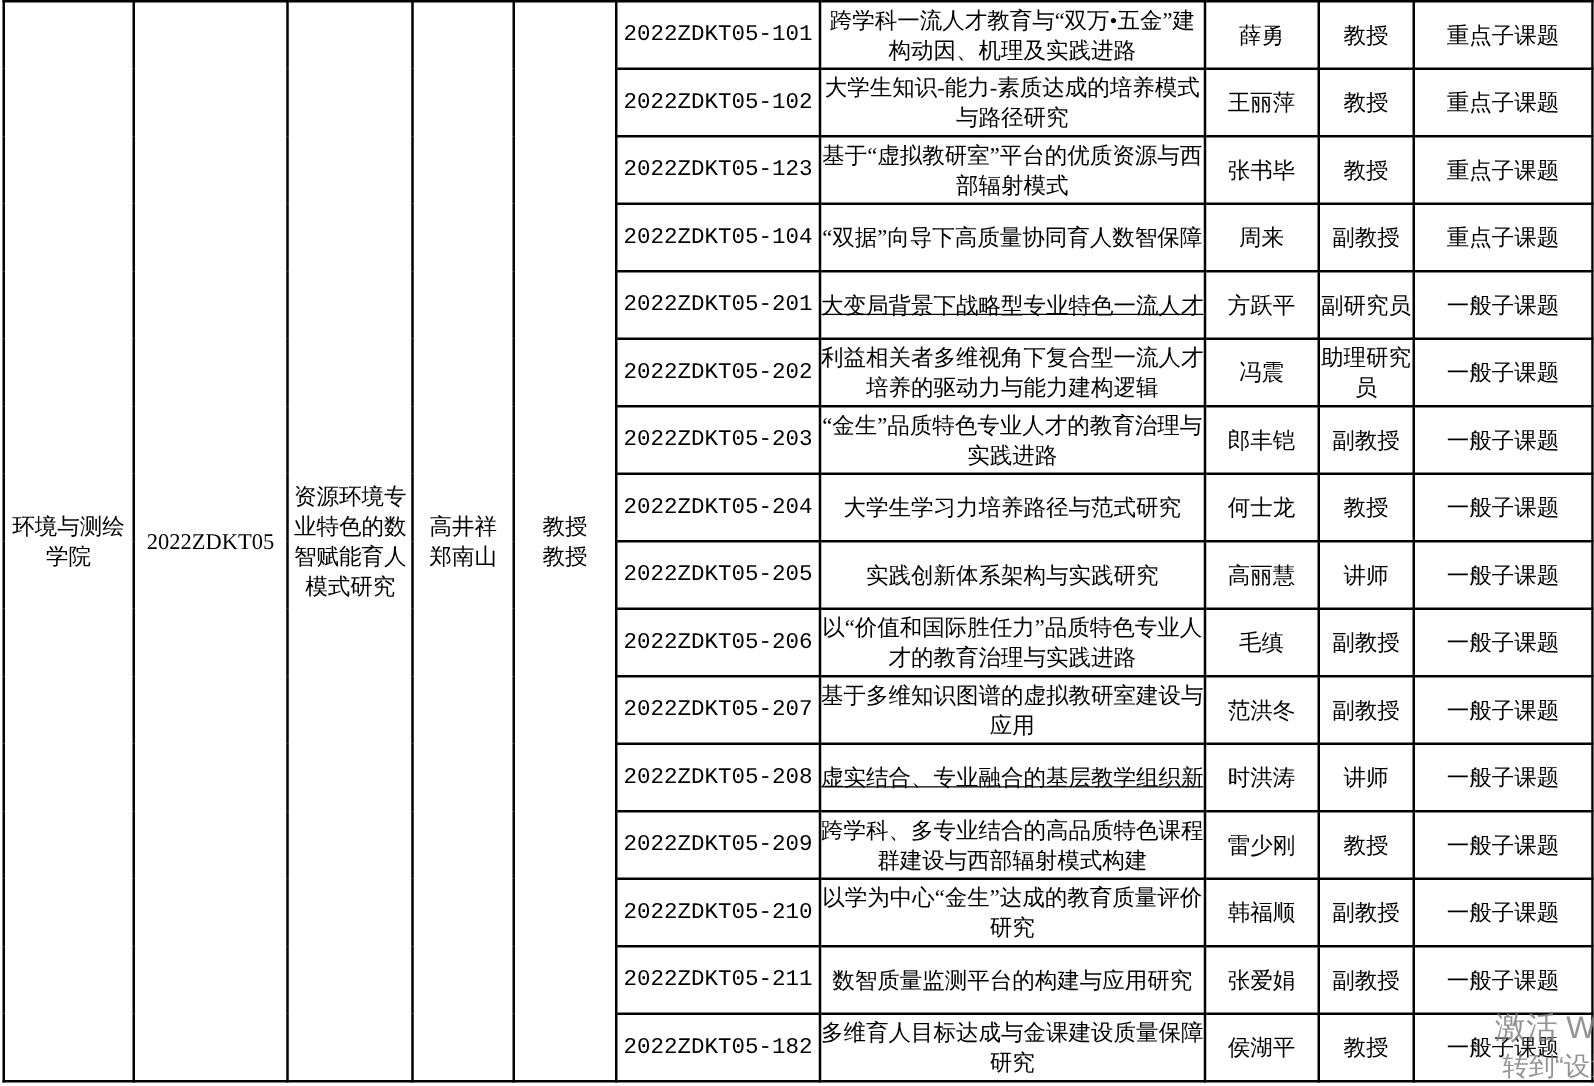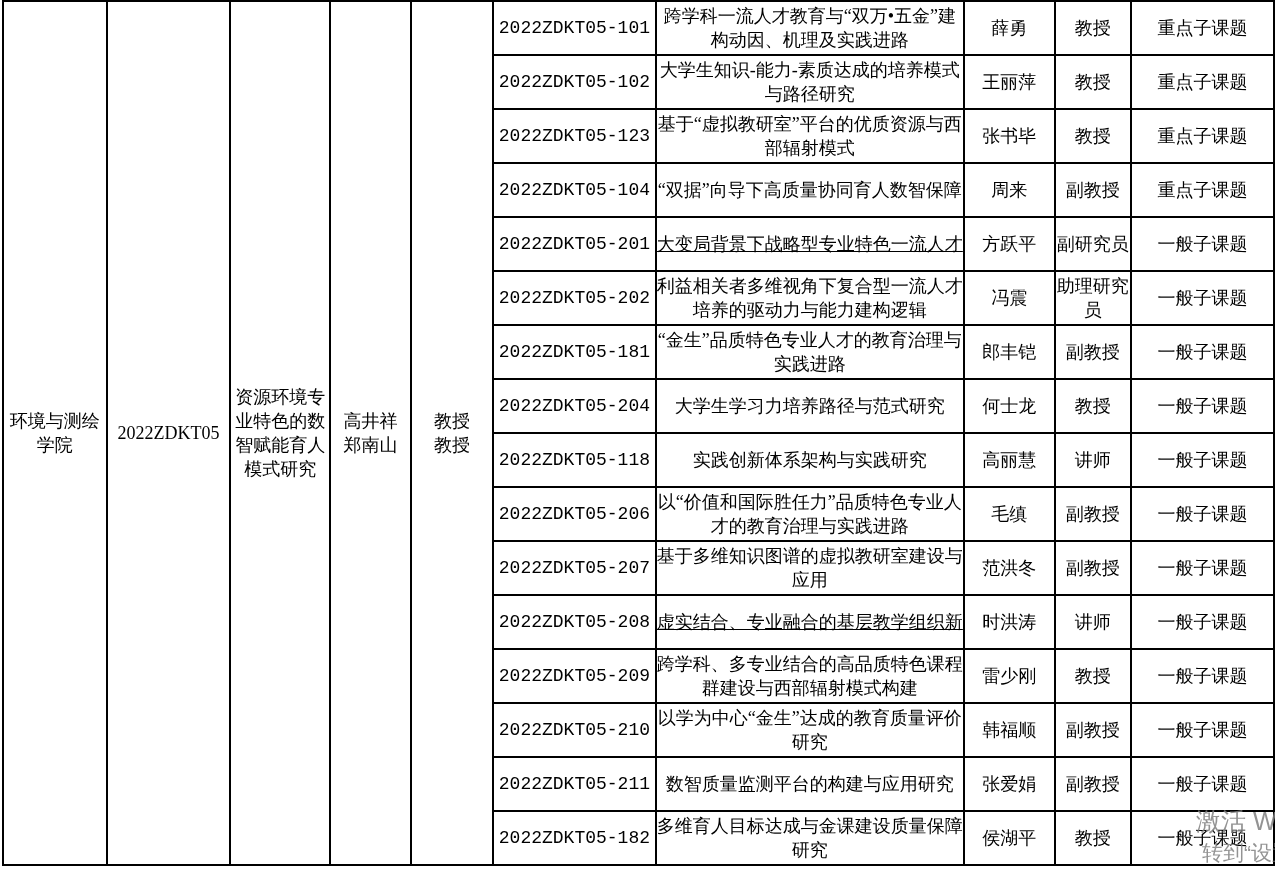--- a/index.html
+++ b/index.html
@@ -114,35 +114,35 @@
         <td class="c-cat">一般子课题</td>
       </tr>
       <tr>
         <td class="c-code">2022ZDKT05-202</td>
         <td class="c-title">利益相关者多维视角下复合型一流人才培养的驱动力与能力建构逻辑</td>
         <td class="c-person">冯震</td>
         <td class="c-rank">助理研究员</td>
         <td class="c-cat">一般子课题</td>
       </tr>
       <tr>
-        <td class="c-code">2022ZDKT05-181</td>
+        <td class="c-code">2022ZDKT05-203</td>
         <td class="c-title">“金生”品质特色专业人才的教育治理与实践进路</td>
         <td class="c-person">郎丰铠</td>
         <td class="c-rank">副教授</td>
         <td class="c-cat">一般子课题</td>
       </tr>
       <tr>
         <td class="c-code">2022ZDKT05-204</td>
         <td class="c-title">大学生学习力培养路径与范式研究</td>
         <td class="c-person">何士龙</td>
         <td class="c-rank">教授</td>
         <td class="c-cat">一般子课题</td>
       </tr>
       <tr>
-        <td class="c-code">2022ZDKT05-118</td>
+        <td class="c-code">2022ZDKT05-205</td>
         <td class="c-title">实践创新体系架构与实践研究</td>
         <td class="c-person">高丽慧</td>
         <td class="c-rank">讲师</td>
         <td class="c-cat">一般子课题</td>
       </tr>
       <tr>
         <td class="c-code">2022ZDKT05-206</td>
         <td class="c-title">以“价值和国际胜任力”品质特色专业人才的教育治理与实践进路</td>
         <td class="c-person">毛缜</td>
         <td class="c-rank">副教授</td>

